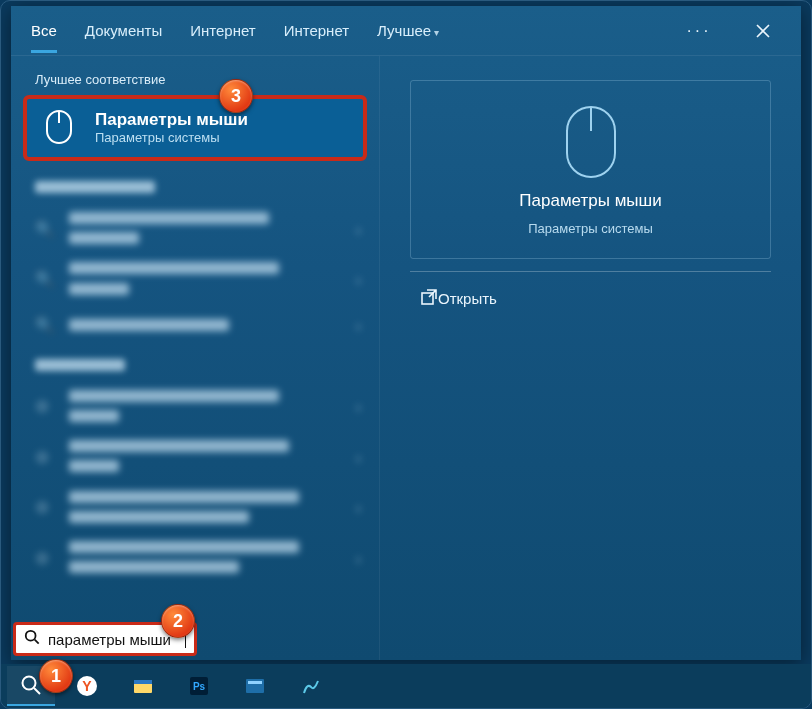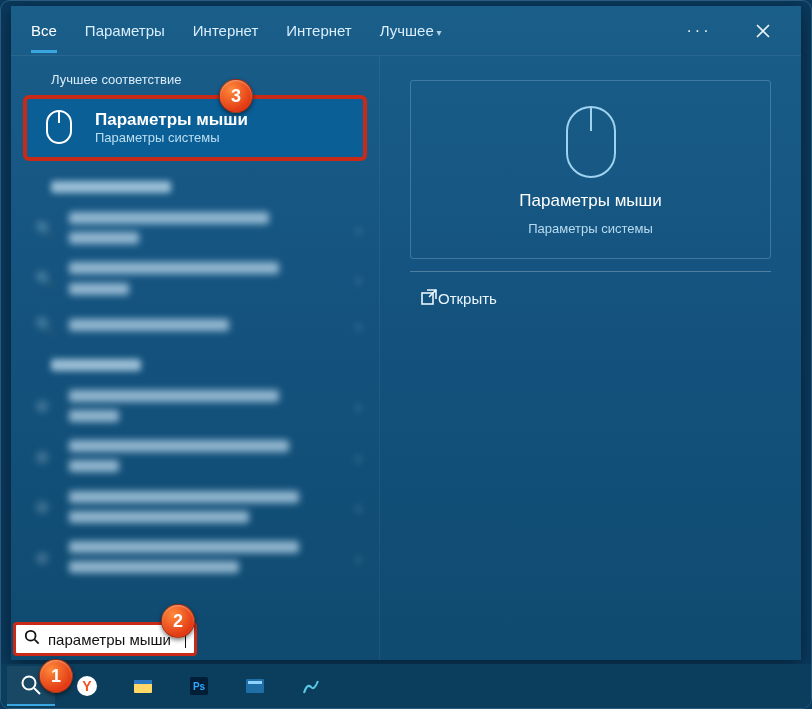--- a/index.html
+++ b/index.html
@@ -46,21 +46,21 @@
 
   .body{ flex:1; display:flex; min-height:0; }
 
   .left{
     width: 368px;
     padding: 10px 0 10px 0;
     color:#e3f1fb;
     overflow:hidden;
   }
   .section-label{
-    font-size:13px; color:#d9ecf8; padding:6px 40px 8px; font-weight:400;
+    font-size:13px; color:#d9ecf8; padding:6px 24px 8px; font-weight:400;
   }
   .section-label.blurred{ filter: blur(3px); opacity:.8; padding-top:12px;}
 
   .best{
     margin: 0 12px 8px 12px;
     background:#0a5f96;
     border:4px solid #c92a18;
     border-radius:6px;
     display:flex; align-items:center; gap:16px;
     padding:8px 12px 10px;
@@ -158,21 +158,21 @@
     z-index:50;
   }
 </style>
 </head>
 <body>
 
 <div class="panel">
 
   <div class="tabs">
     <div class="tab active">Все</div>
-    <div class="tab">Параметры</div>
+    <div class="tab">Документы</div>
     <div class="tab">Интернет</div>
     <div class="tab">Интернет</div>
     <div class="tab dropdown">Лучшее</div>
     <div class="spacer"></div>
     <div class="more">···</div>
     <div class="close">
       <svg viewBox="0 0 16 16">
           <path d="M2 2 L14 14 M14 2 L2 14"></path>
         </svg>
     </div>

